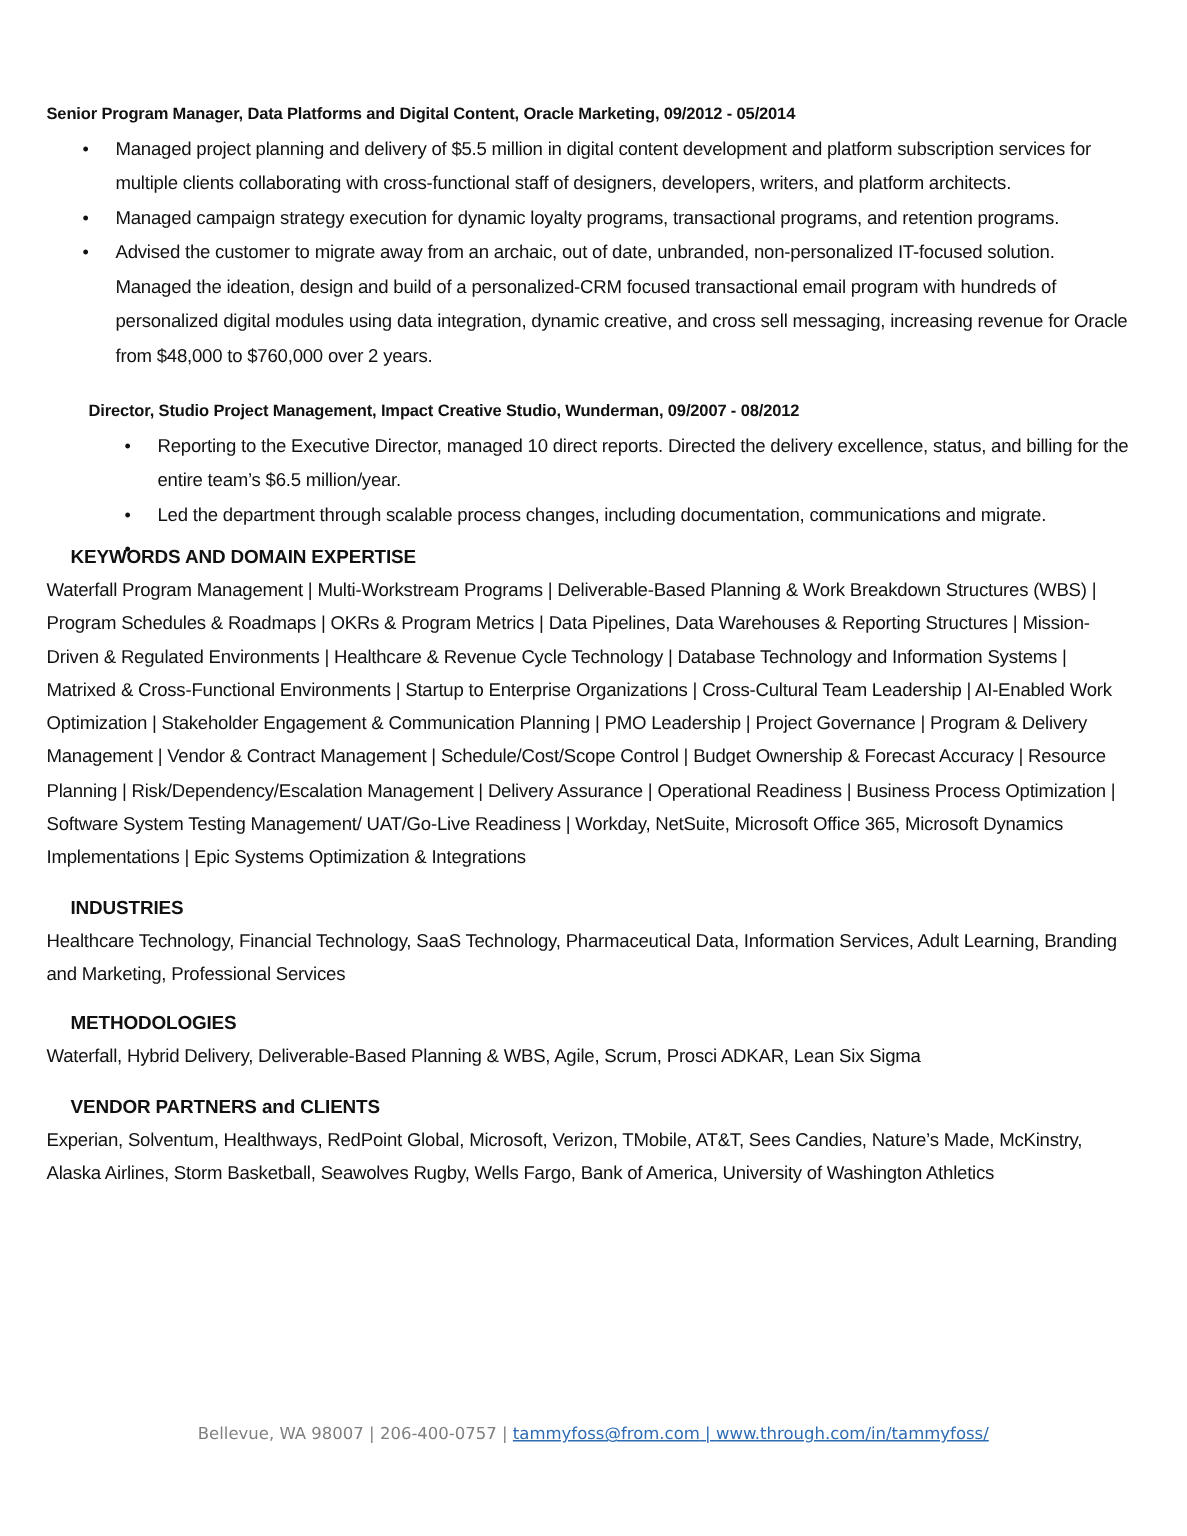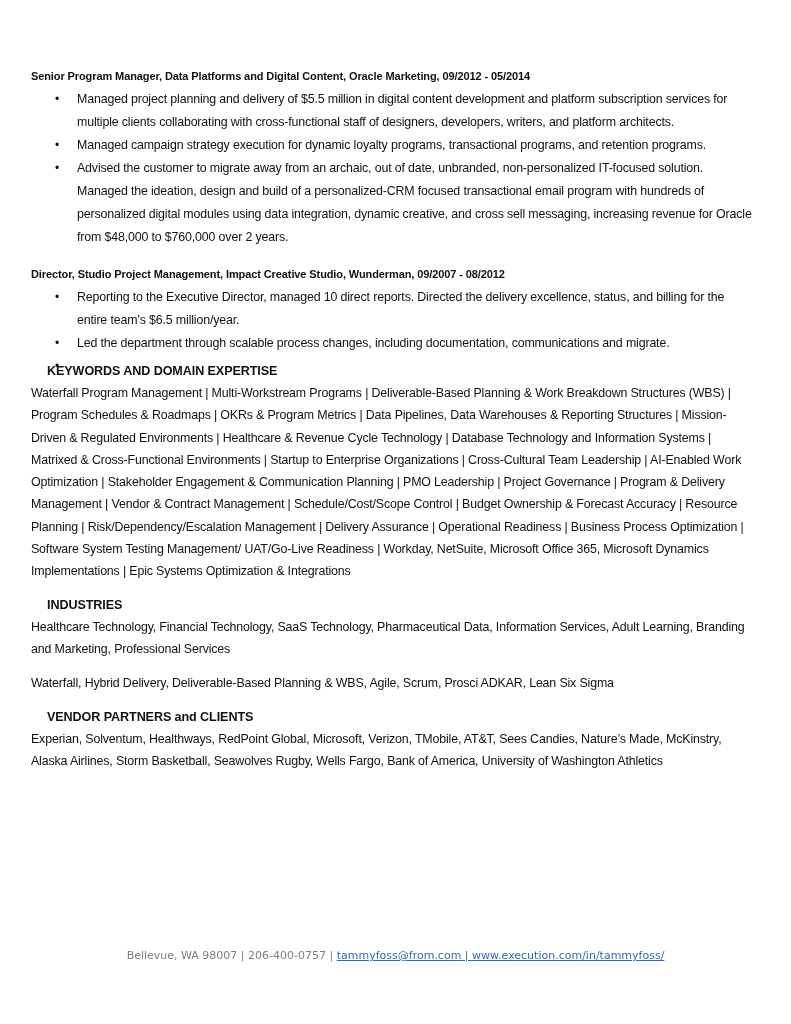--- a/index.html
+++ b/index.html
@@ -13,21 +13,21 @@
       letter-spacing: -0.1px;
     }
     ul.bullets { list-style: none; margin: 2px 0 0 0; padding: 0; }
     ul.bullets li {
       position: relative; padding-left: 46px; font-size: 12.4px; line-height: 23px;
       letter-spacing: -0.15px;
     }
     ul.bullets li .dot {
       position: absolute; left: 24px; top: 0; font-size: 12px;
     }
-    .job-block + .job-block { margin-top: 15px; }
+    .job-block + .job-block { margin-top: 15px; margin-left: 28px; }
     .section { margin-top: 6px; }
     .section-heading {
       font-weight: bold; font-size: 12.6px; line-height: 20px; margin: 0;
       letter-spacing: -0.1px;
       padding-left: 16px;
     }
     .section-body {
       font-size: 12.4px; line-height: 22.3px; margin: 1px 0 0 0; letter-spacing: -0.15px;
     }
     .section + .section { margin-top: 12px; }
@@ -64,24 +64,25 @@
     <p class="section-heading">KEYWORDS AND DOMAIN EXPERTISE</p>
     <p class="section-body">Waterfall Program Management | Multi-Workstream Programs | Deliverable-Based Planning &amp; Work Breakdown Structures (WBS) | Program Schedules &amp; Roadmaps | OKRs &amp; Program Metrics | Data Pipelines, Data Warehouses &amp; Reporting Structures | Mission-Driven &amp; Regulated Environments | Healthcare &amp; Revenue Cycle Technology | Database Technology and Information Systems | Matrixed &amp; Cross-Functional Environments | Startup to Enterprise Organizations | Cross-Cultural Team Leadership | AI-Enabled Work Optimization | Stakeholder Engagement &amp; Communication Planning | PMO Leadership | Project Governance | Program &amp; Delivery Management | Vendor &amp; Contract Management | Schedule/Cost/Scope Control | Budget Ownership &amp; Forecast Accuracy | Resource Planning | Risk/Dependency/Escalation Management | Delivery Assurance | Operational Readiness | Business Process Optimization | Software System Testing Management/ UAT/Go-Live Readiness | Workday, NetSuite, Microsoft Office 365, Microsoft Dynamics Implementations | Epic Systems Optimization &amp; Integrations</p>
   </div>
 
   <div class="section">
     <p class="section-heading">INDUSTRIES</p>
     <p class="section-body">Healthcare Technology, Financial Technology, SaaS Technology, Pharmaceutical Data, Information Services, Adult Learning, Branding and Marketing, Professional Services</p>
   </div>
 
   <div class="section">
+    <p class="section-heading">METHODOLOGIES</p>
     <p class="section-body">Waterfall, Hybrid Delivery, Deliverable-Based Planning &amp; WBS, Agile, Scrum, Prosci ADKAR, Lean Six Sigma</p>
   </div>
 
   <div class="section">
     <p class="section-heading">VENDOR PARTNERS and CLIENTS</p>
     <p class="section-body">Experian, Solventum, Healthways, RedPoint Global, Microsoft, Verizon, TMobile, AT&amp;T, Sees Candies, Nature’s Made, McKinstry, Alaska Airlines, Storm Basketball, Seawolves Rugby, Wells Fargo, Bank of America, University of Washington Athletics</p>
   </div>
 </div>
 
 <div class="footer">
-  <span>Bellevue, WA 98007</span><span> | </span><span>206-400-0757</span><span> | </span><a><span>tammyfoss@from.com</span><span> | </span><span>www.execution.com/in/tammyfoss/</span></a>
+  <span>Bellevue, WA 98007</span><span> | </span><span>206-400-0757</span><span> | </span><a><span>tammyfoss@from.com</span><span> | </span><span>www.through.com/in/tammyfoss/</span></a>
 </div>
 
 </body></html>

